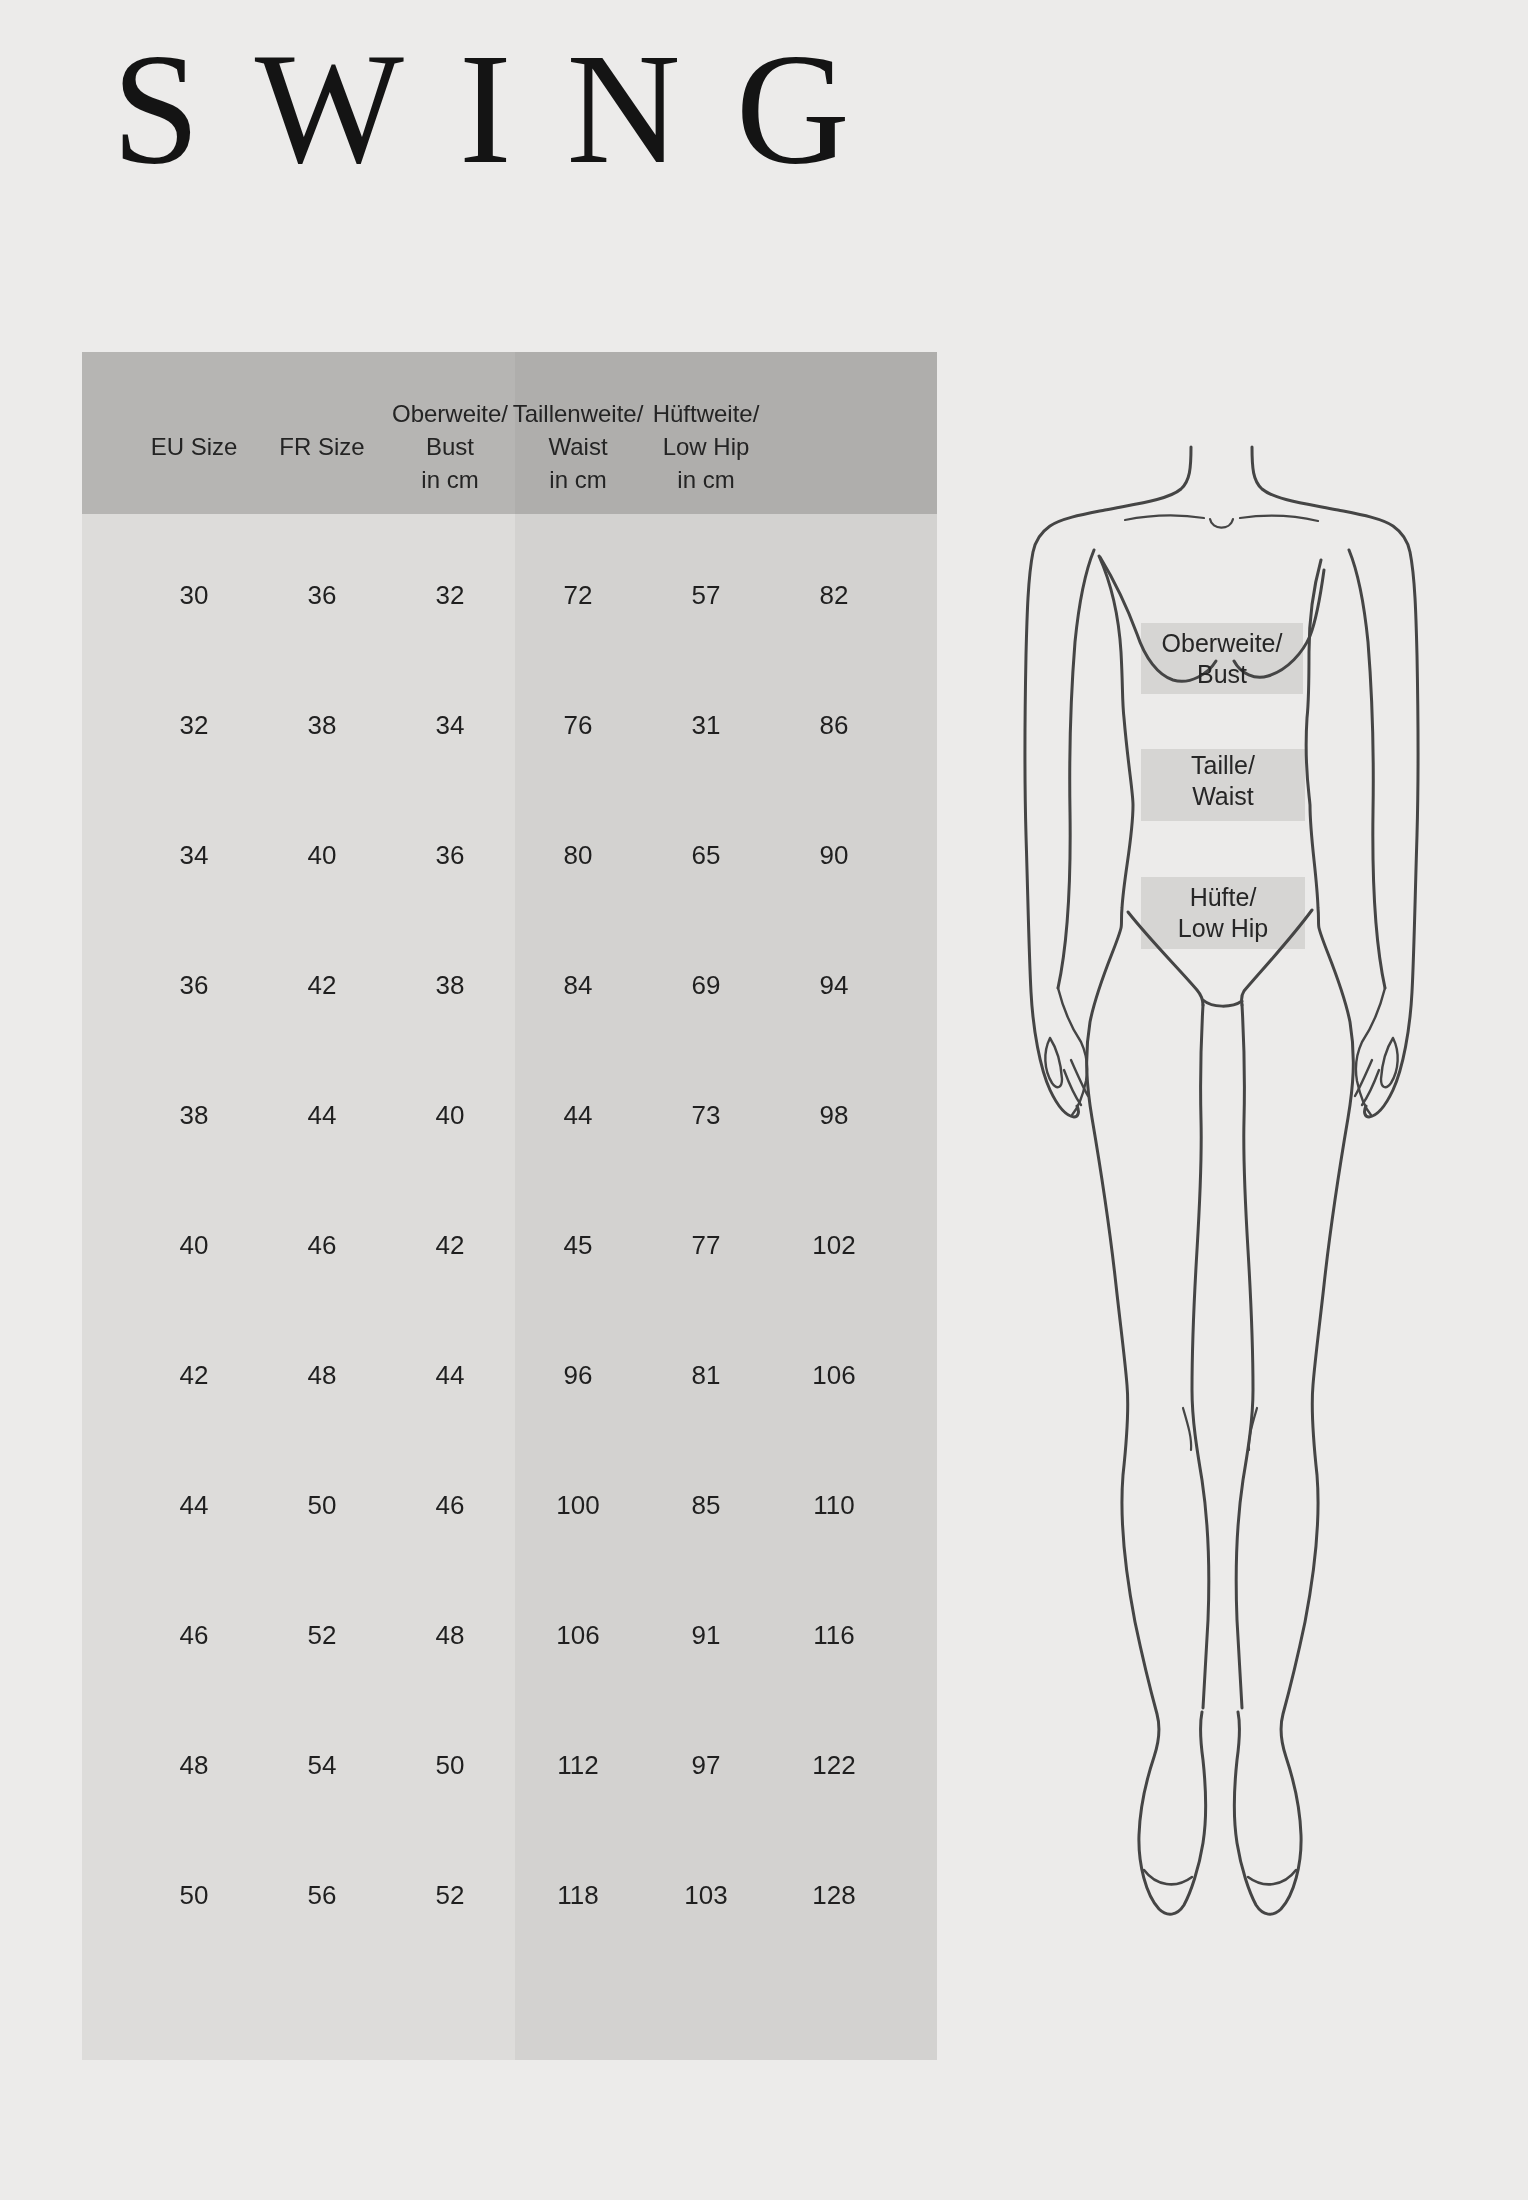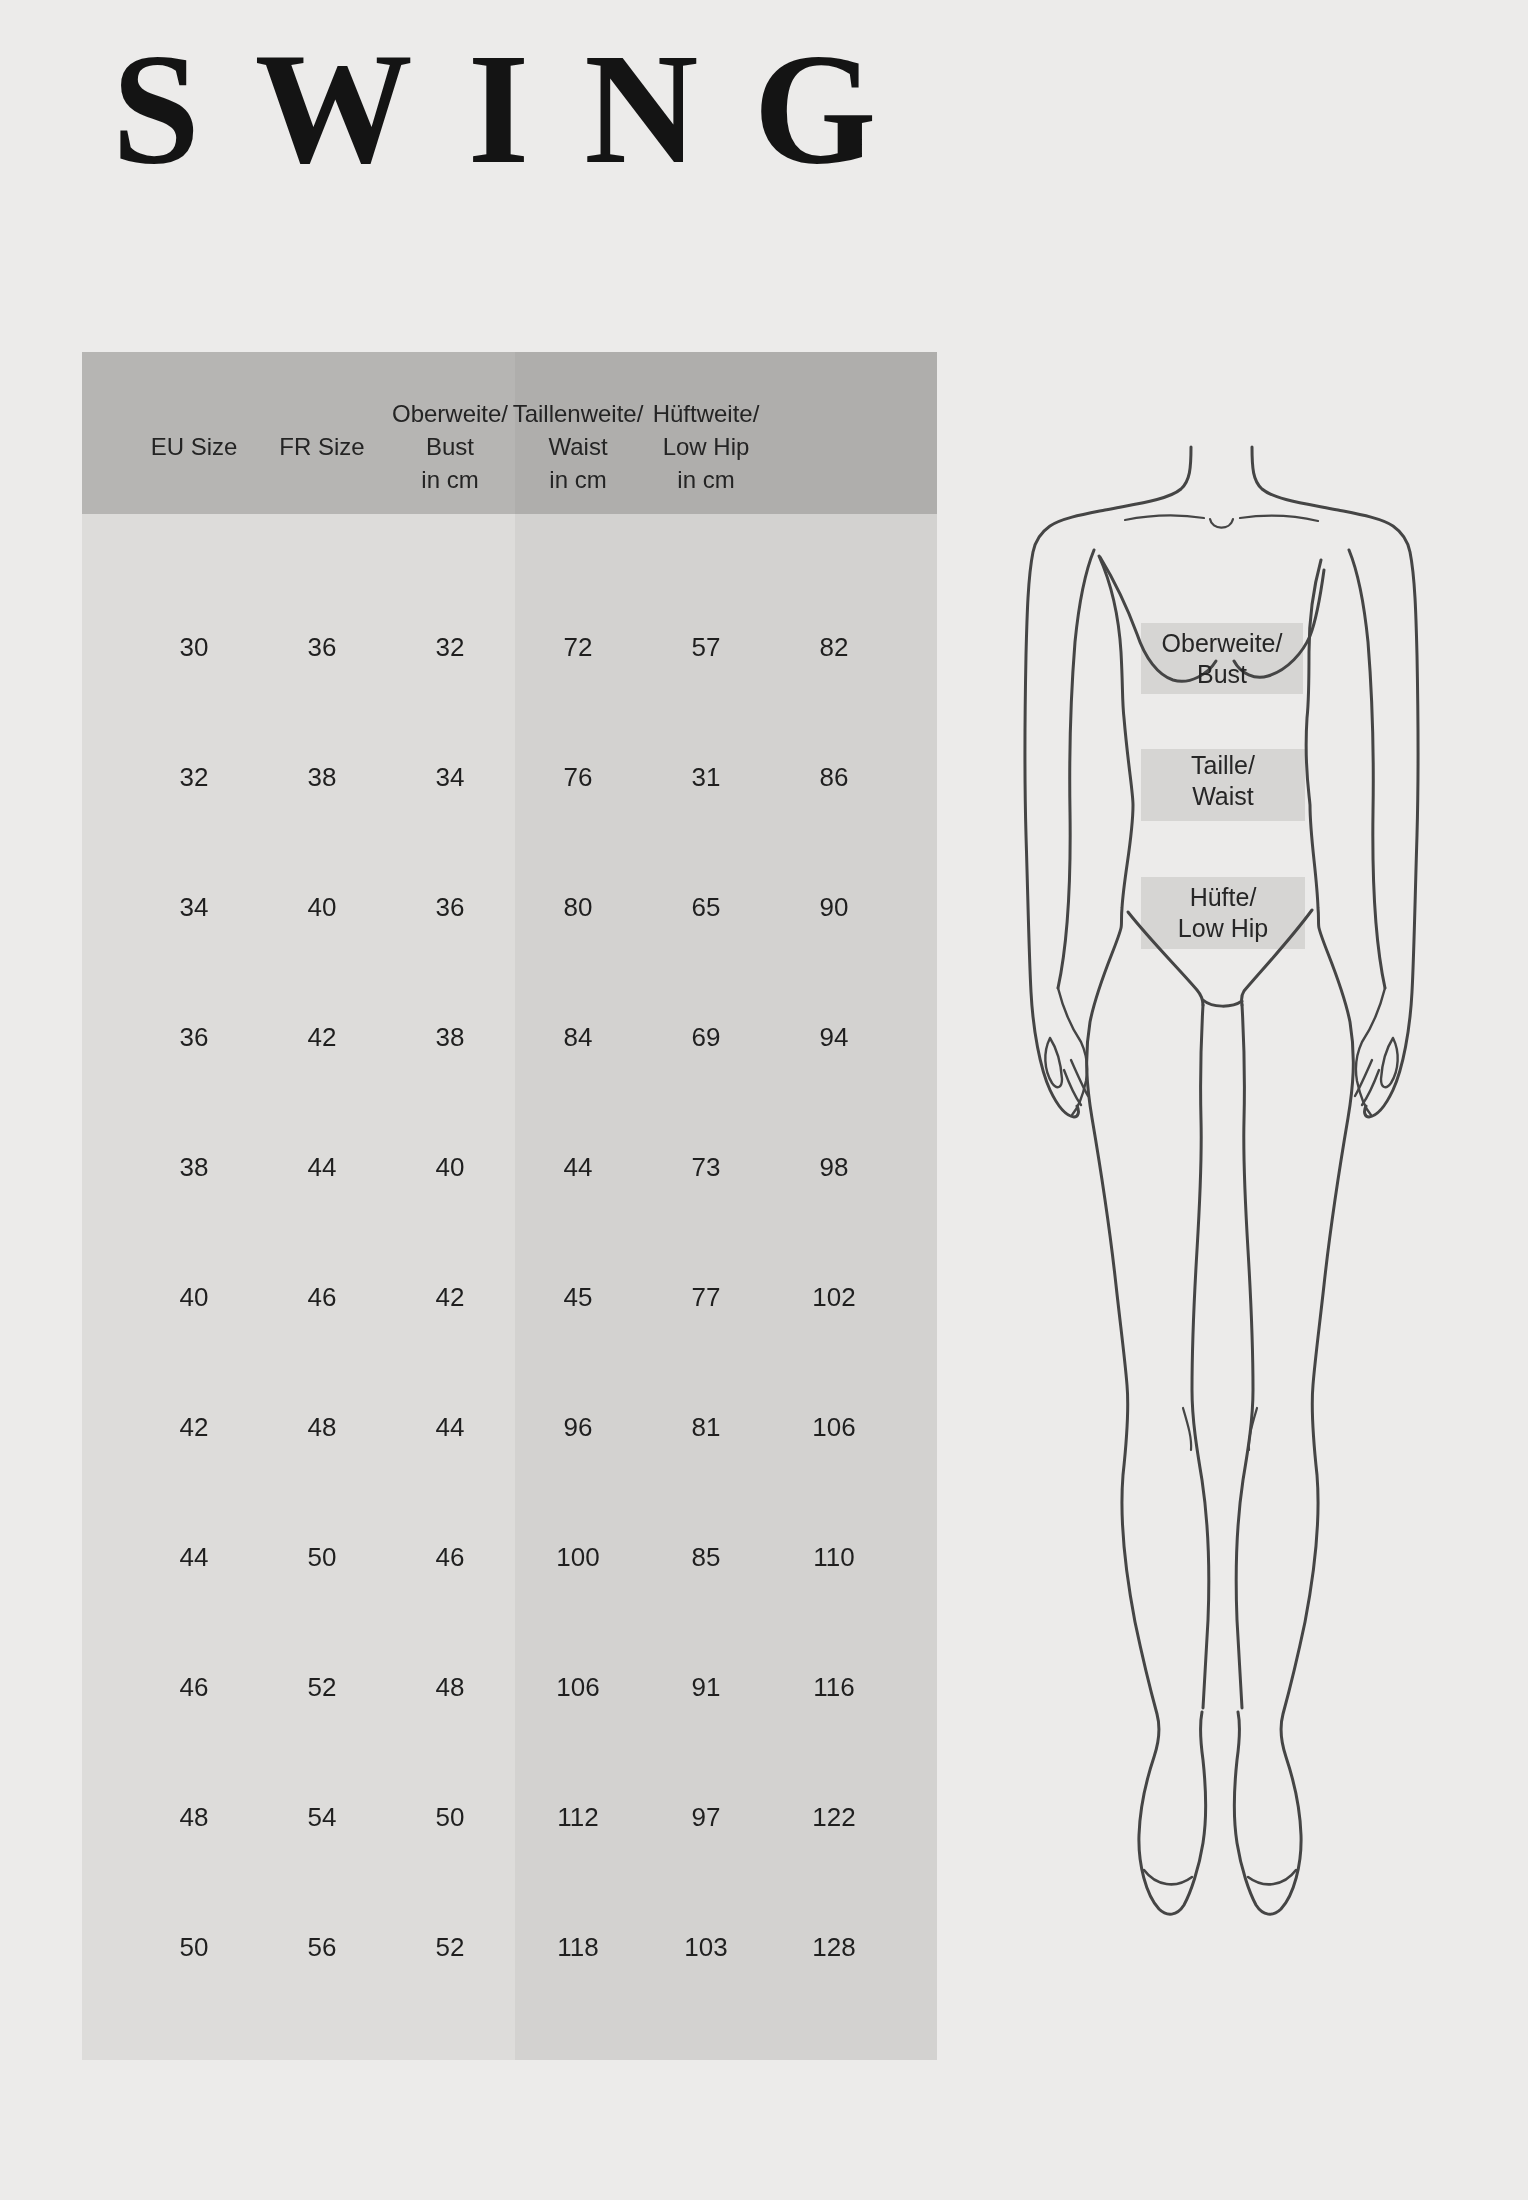--- a/index.html
+++ b/index.html
@@ -1,34 +1,34 @@
 <!DOCTYPE html>
 <html><head>
 <meta charset="utf-8">
 <style>
   html,body{margin:0;padding:0;background:#ECEBEA;}
   .page{position:relative;width:1528px;height:2200px;background:#ECEBEA;overflow:hidden;
         font-family:"Liberation Sans",sans-serif;color:#1f1f1f;}
 
   
   .logo{position:absolute;left:112px;top:22px;font-family:"Liberation Serif",serif;
-        font-size:158px;line-height:1.1;letter-spacing:55px;font-weight:700;color:#141414;white-space:nowrap;}
+        font-size:158px;line-height:1.1;letter-spacing:55px;font-weight:400;color:#141414;white-space:nowrap;}
 
   
   .size-table{position:absolute;left:82px;top:352px;width:855px;height:1708px;}
   .bg-left{position:absolute;left:0;top:0;width:433px;height:100%;background:#DDDCDA;}
   .bg-right{position:absolute;left:433px;top:0;width:422px;height:100%;background:#D3D2D0;}
   .thead{position:absolute;left:0;top:0;width:855px;height:162px;}
   .thead-bg-left{position:absolute;left:0;top:0;width:433px;height:100%;background:#B6B5B3;}
   .thead-bg-right{position:absolute;left:433px;top:0;width:422px;height:100%;background:#AFAEAC;}
   .hcells{position:absolute;left:48px;top:0;height:100%;display:flex;}
   .hcell{width:128px;height:100%;display:flex;flex-direction:column;align-items:center;
          justify-content:center;padding-top:26px;box-sizing:border-box;
          font-size:24px;line-height:33px;color:#242424;text-align:center;}
-  .tbody{position:absolute;left:48px;top:162px;padding-top:24px;margin-top:44px;}
+  .tbody{position:absolute;left:48px;top:162px;padding-top:16px;}
   .trow{height:130px;display:flex;align-items:center;}
   .cell{width:128px;text-align:center;font-size:26px;color:#1f1f1f;}
 
   
   .figure{position:absolute;left:1020px;top:440px;width:420px;height:1500px;}
   .figure svg{position:absolute;left:0;top:0;width:100%;height:100%;}
   .fig-label{position:absolute;display:flex;flex-direction:column;align-items:center;
              justify-content:center;text-align:center;font-size:25px;line-height:31px;color:#262626;}
   .fl-1{left:121px;top:183px;width:162px;height:71px;}
   .fl-2{left:121px;top:309px;width:164px;height:64px;}

